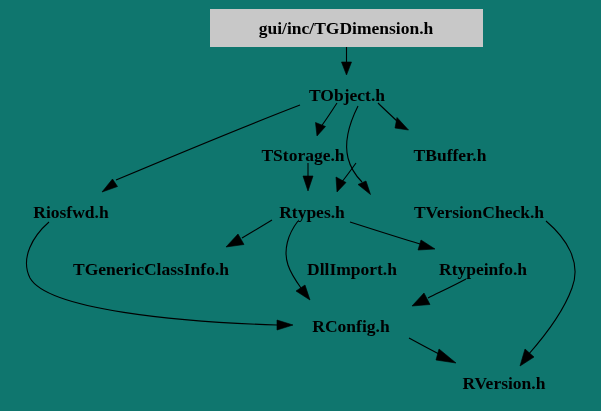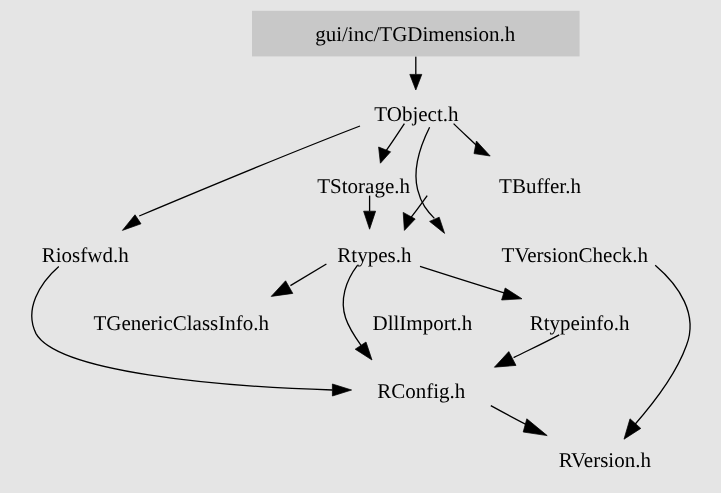--- a/index.html
+++ b/index.html
@@ -10,21 +10,22 @@
   body {
     width: 601px;
     height: 411px;
     overflow: hidden;
     font-family: "Liberation Serif", "DejaVu Serif", serif;
   }
   #graph-root {
     position: relative;
     width: 601px;
     height: 411px;
-    background: #e5e5e5;
+    background: #0f766e;
+    font-weight: bold;
   }
   svg#dep-graph {
     display: block;
     width: 601px;
     height: 411px;
   }
   .node-label {
     font-family: "Liberation Serif", "DejaVu Serif", serif;
     font-size: 17.5px;
     fill: #000000;

